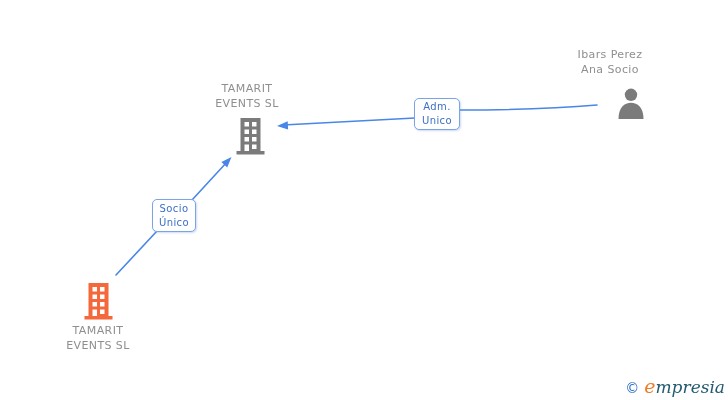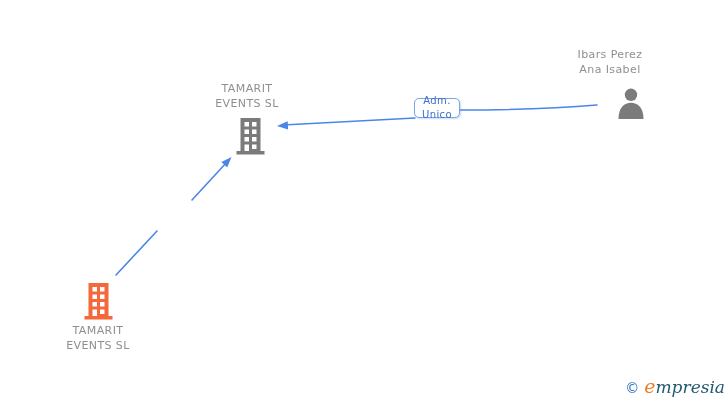--- a/index.html
+++ b/index.html
@@ -124,21 +124,21 @@
     <rect x="8.5" y="11.5" width="4.5" height="4.5" fill="#fff"></rect>
     <rect x="16" y="11.5" width="4.5" height="4.5" fill="#fff"></rect>
     <rect x="8.5" y="19" width="4.5" height="4.5" fill="#fff"></rect>
     <rect x="16" y="19" width="4.5" height="4.5" fill="#fff"></rect>
     <rect x="8.5" y="26.5" width="4.5" height="6.5" fill="#fff"></rect>
     <rect x="16" y="26.5" width="4.5" height="4.5" fill="#fff"></rect>
   </svg>
 
   <div class="node-label" style="left:550px; top:47px;">
     <div>Ibars Perez</div>
-    <div>Ana Isabel</div>
+    <div>Ana Socio</div>
   </div>
   <svg class="icon gray" style="left:617px; top:88px;" width="28" height="31" viewBox="0 0 28 31">
     <circle cx="14" cy="6.8" r="6.2" fill="currentColor"></circle>
     <path d="M1.5,31 C1.5,19.5 7.5,14.8 14,14.8 C20.5,14.8 26.5,19.5 26.5,31 Z" fill="currentColor"></path>
   </svg>
 
   <svg class="icon orange" style="left:84px; top:283px;" width="29" height="37" viewBox="0 0 29 37">
     <rect x="4.5" y="0" width="20" height="33.5" fill="currentColor"></rect>
     <rect x="0.5" y="33" width="28" height="3.5" fill="currentColor"></rect>
     <rect x="8.5" y="4" width="4.5" height="4.5" fill="#fff"></rect>
@@ -148,24 +148,28 @@
     <rect x="8.5" y="19" width="4.5" height="4.5" fill="#fff"></rect>
     <rect x="16" y="19" width="4.5" height="4.5" fill="#fff"></rect>
     <rect x="8.5" y="26.5" width="4.5" height="6.5" fill="#fff"></rect>
     <rect x="16" y="26.5" width="4.5" height="4.5" fill="#fff"></rect>
   </svg>
   <div class="node-label" style="left:38px; top:323px;">
     <div>TAMARIT</div>
     <div>EVENTS SL</div>
   </div>
 
-  <div class="edge-label" style="left:414px; top:98px; width:46px; height:20px;">
+  <div class="edge-label" style="left:414px; top:98px; width:46px; height:32px;">
     <div>Adm.</div>
     <div>Unico</div>
   </div>
 
+  <div class="edge-label" style="left:152px; top:199px; width:44px; height:33px;">
+    <div>Socio</div>
+    <div>Único</div>
+  </div>
 
   <div class="watermark">
     <span class="wm-copy">©</span>
     <span class="wm-brand"><i class="wm-e">e</i><i class="wm-rest">mpresia</i></span>
   </div>
 
 </div>
 
 </body></html>

